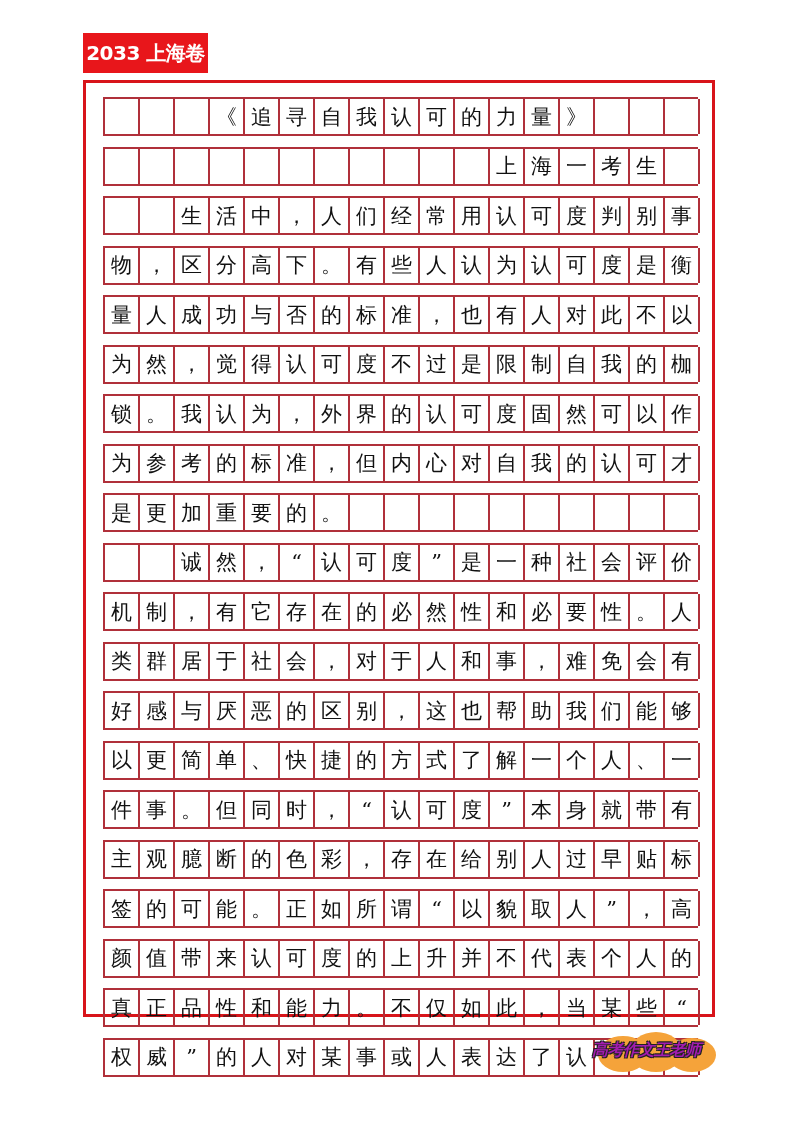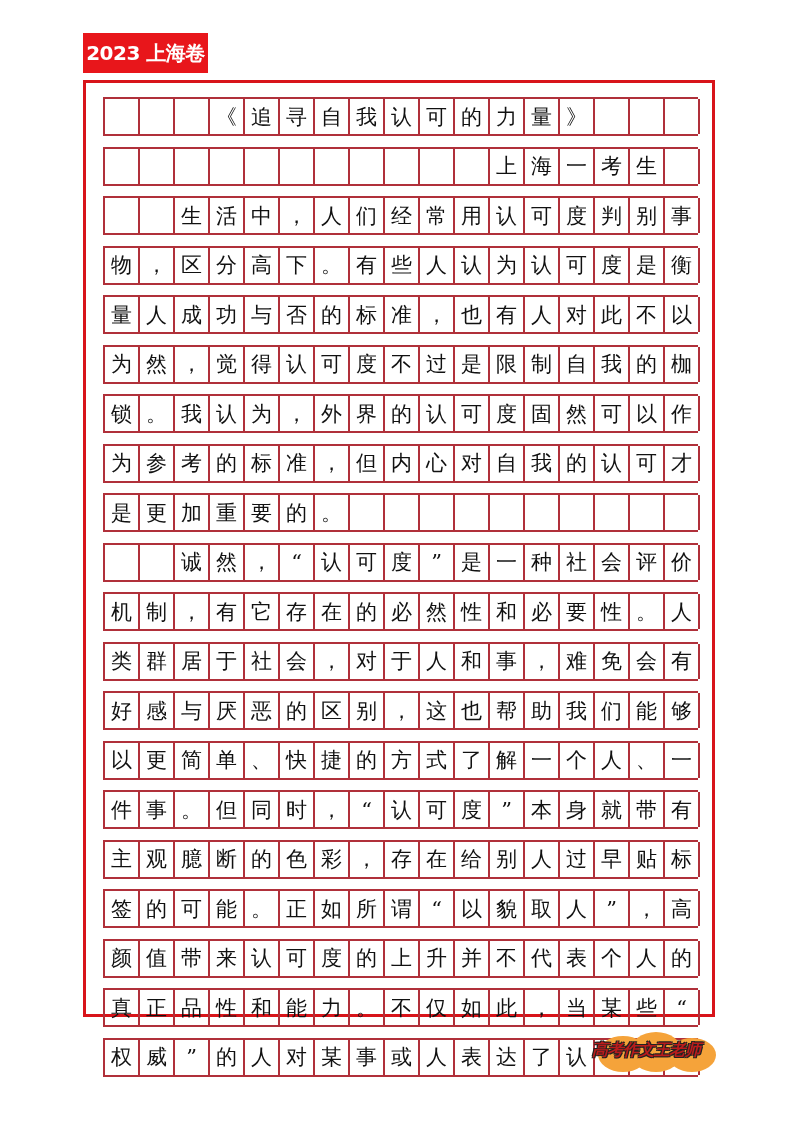--- a/index.html
+++ b/index.html
@@ -35,29 +35,29 @@
   }
   .watermark {
     position:absolute; left:590px; top:1032px; width:140px; height:44px;
   }
   .watermark .blob {
     position:absolute; border-radius:50%; background:#f5a33a;
   }
   .watermark .wm-text {
     position:absolute; left:2px; top:8px; width:140px;
     font-family: "DejaVu Sans", "Liberation Sans", sans-serif;
-    font-weight:bold; font-style:italic; font-size:16px; color:#b91c1c;
+    font-weight:bold; font-style:italic; font-size:16px; color:#a21caf;
     text-shadow: 1px 1px 0 #222, -1px 1px 0 #222, 1px -1px 0 #222, -1px -1px 0 #222;
     letter-spacing:-0.5px;
   }
 </style>
 </head>
 <body>
 
-<div class="badge">2023 上海卷</div>
+<div class="badge">2033 上海卷</div>
 
 <div class="frame"></div>
 
 <div class="grid" id="grid">
     <div class="row">
       <div class="cell"></div>
       <div class="cell"></div>
       <div class="cell"></div>
       <div class="cell">《</div>
       <div class="cell">追</div>

